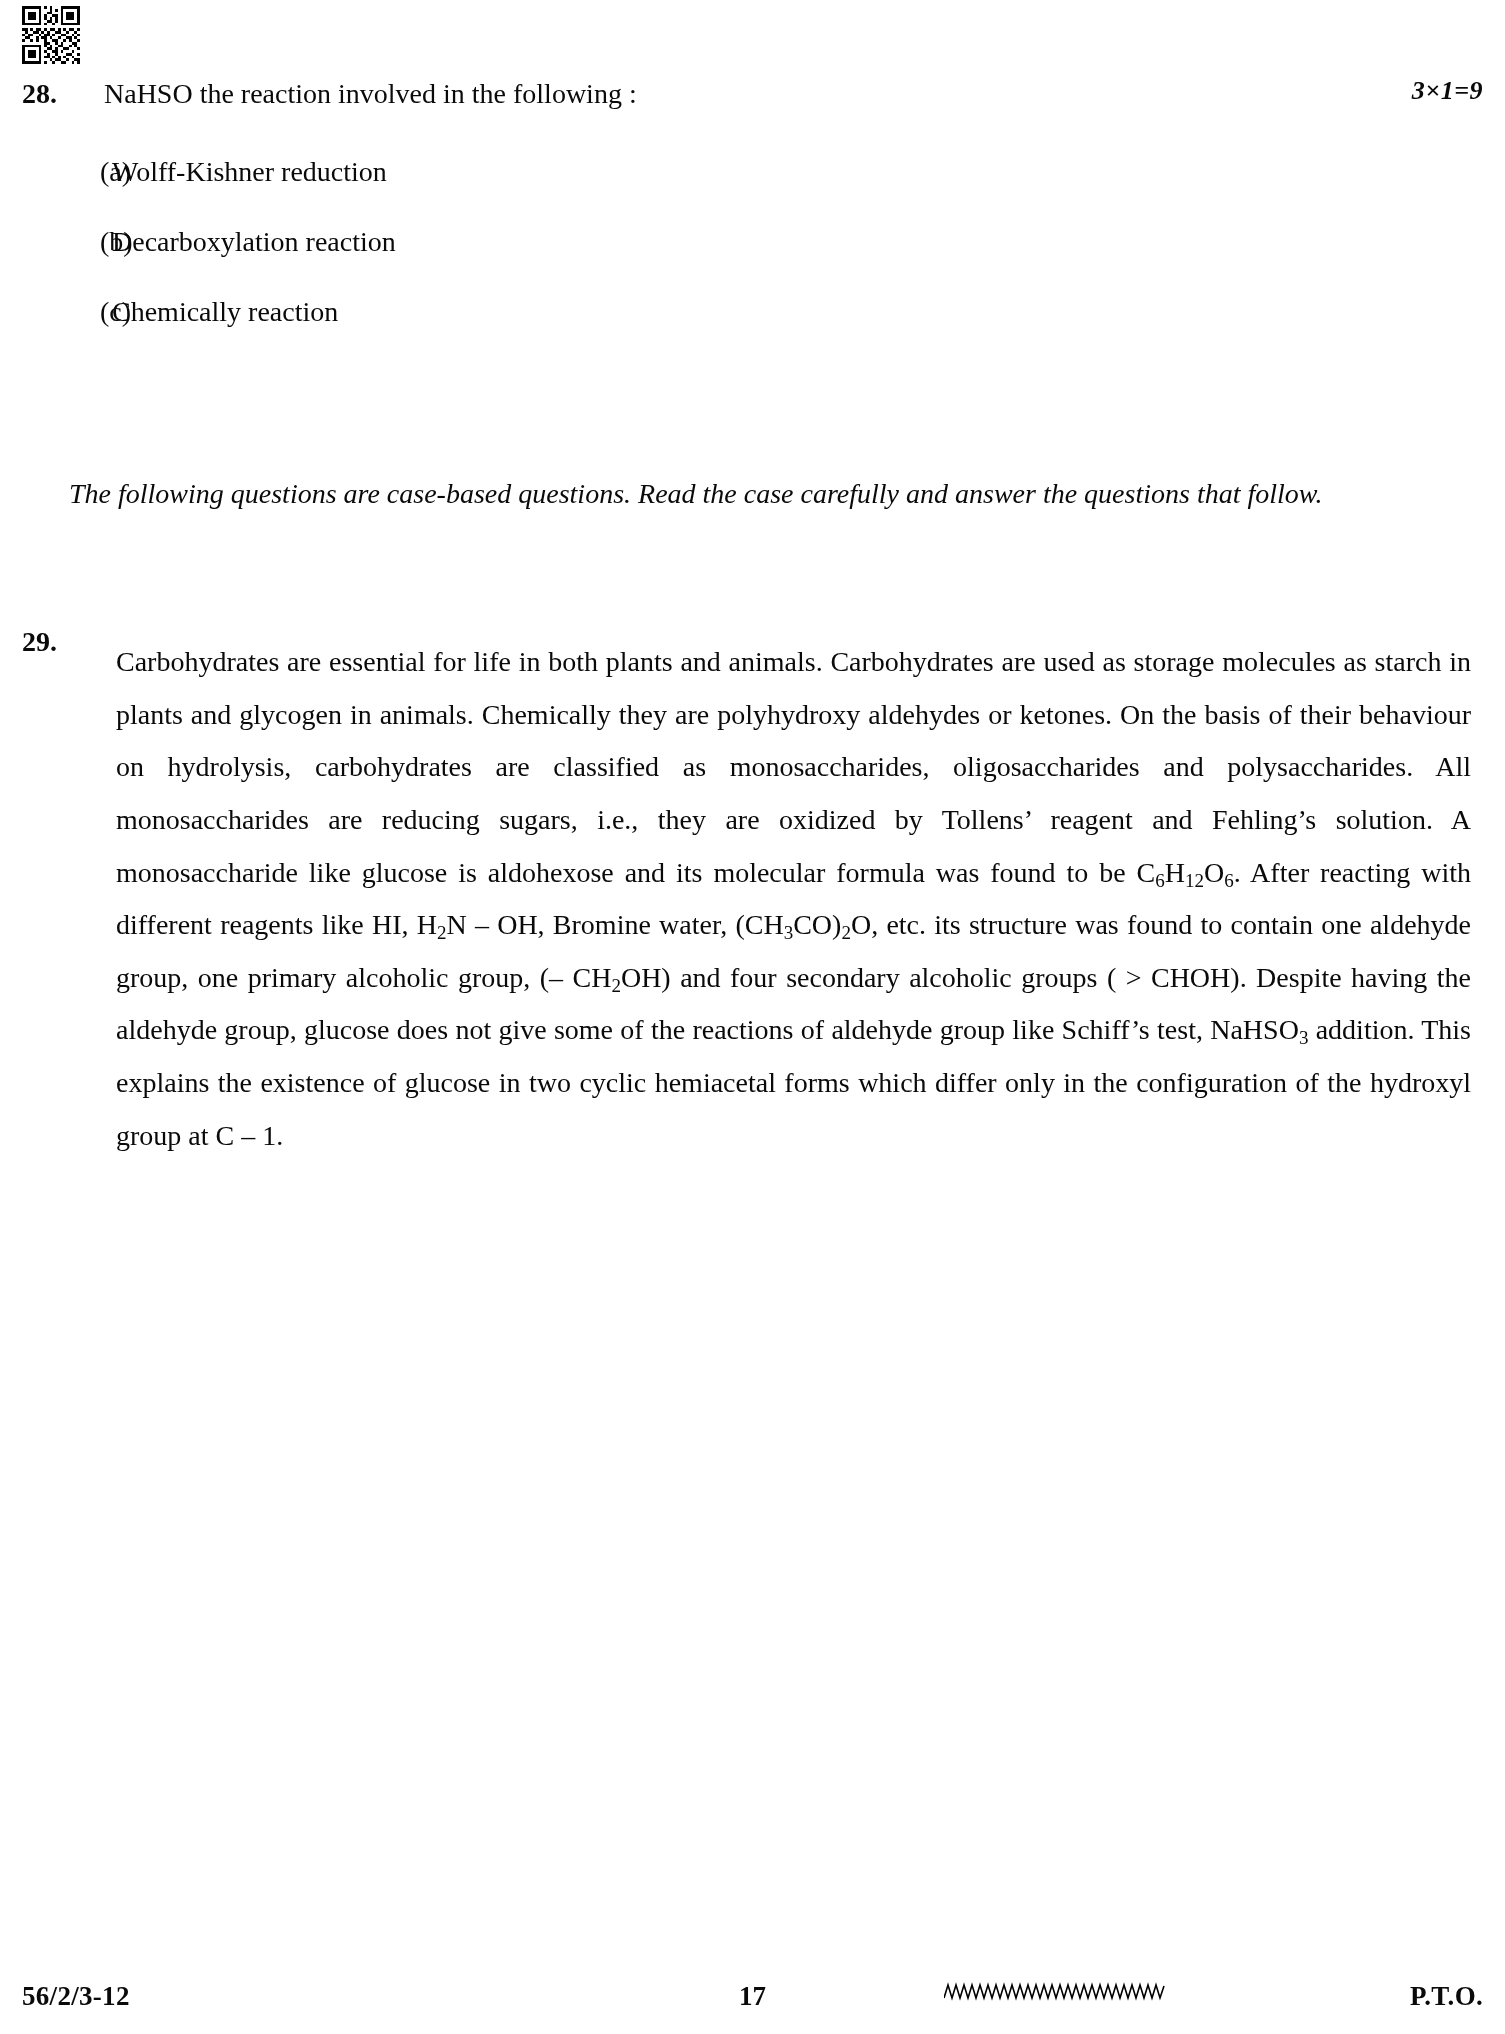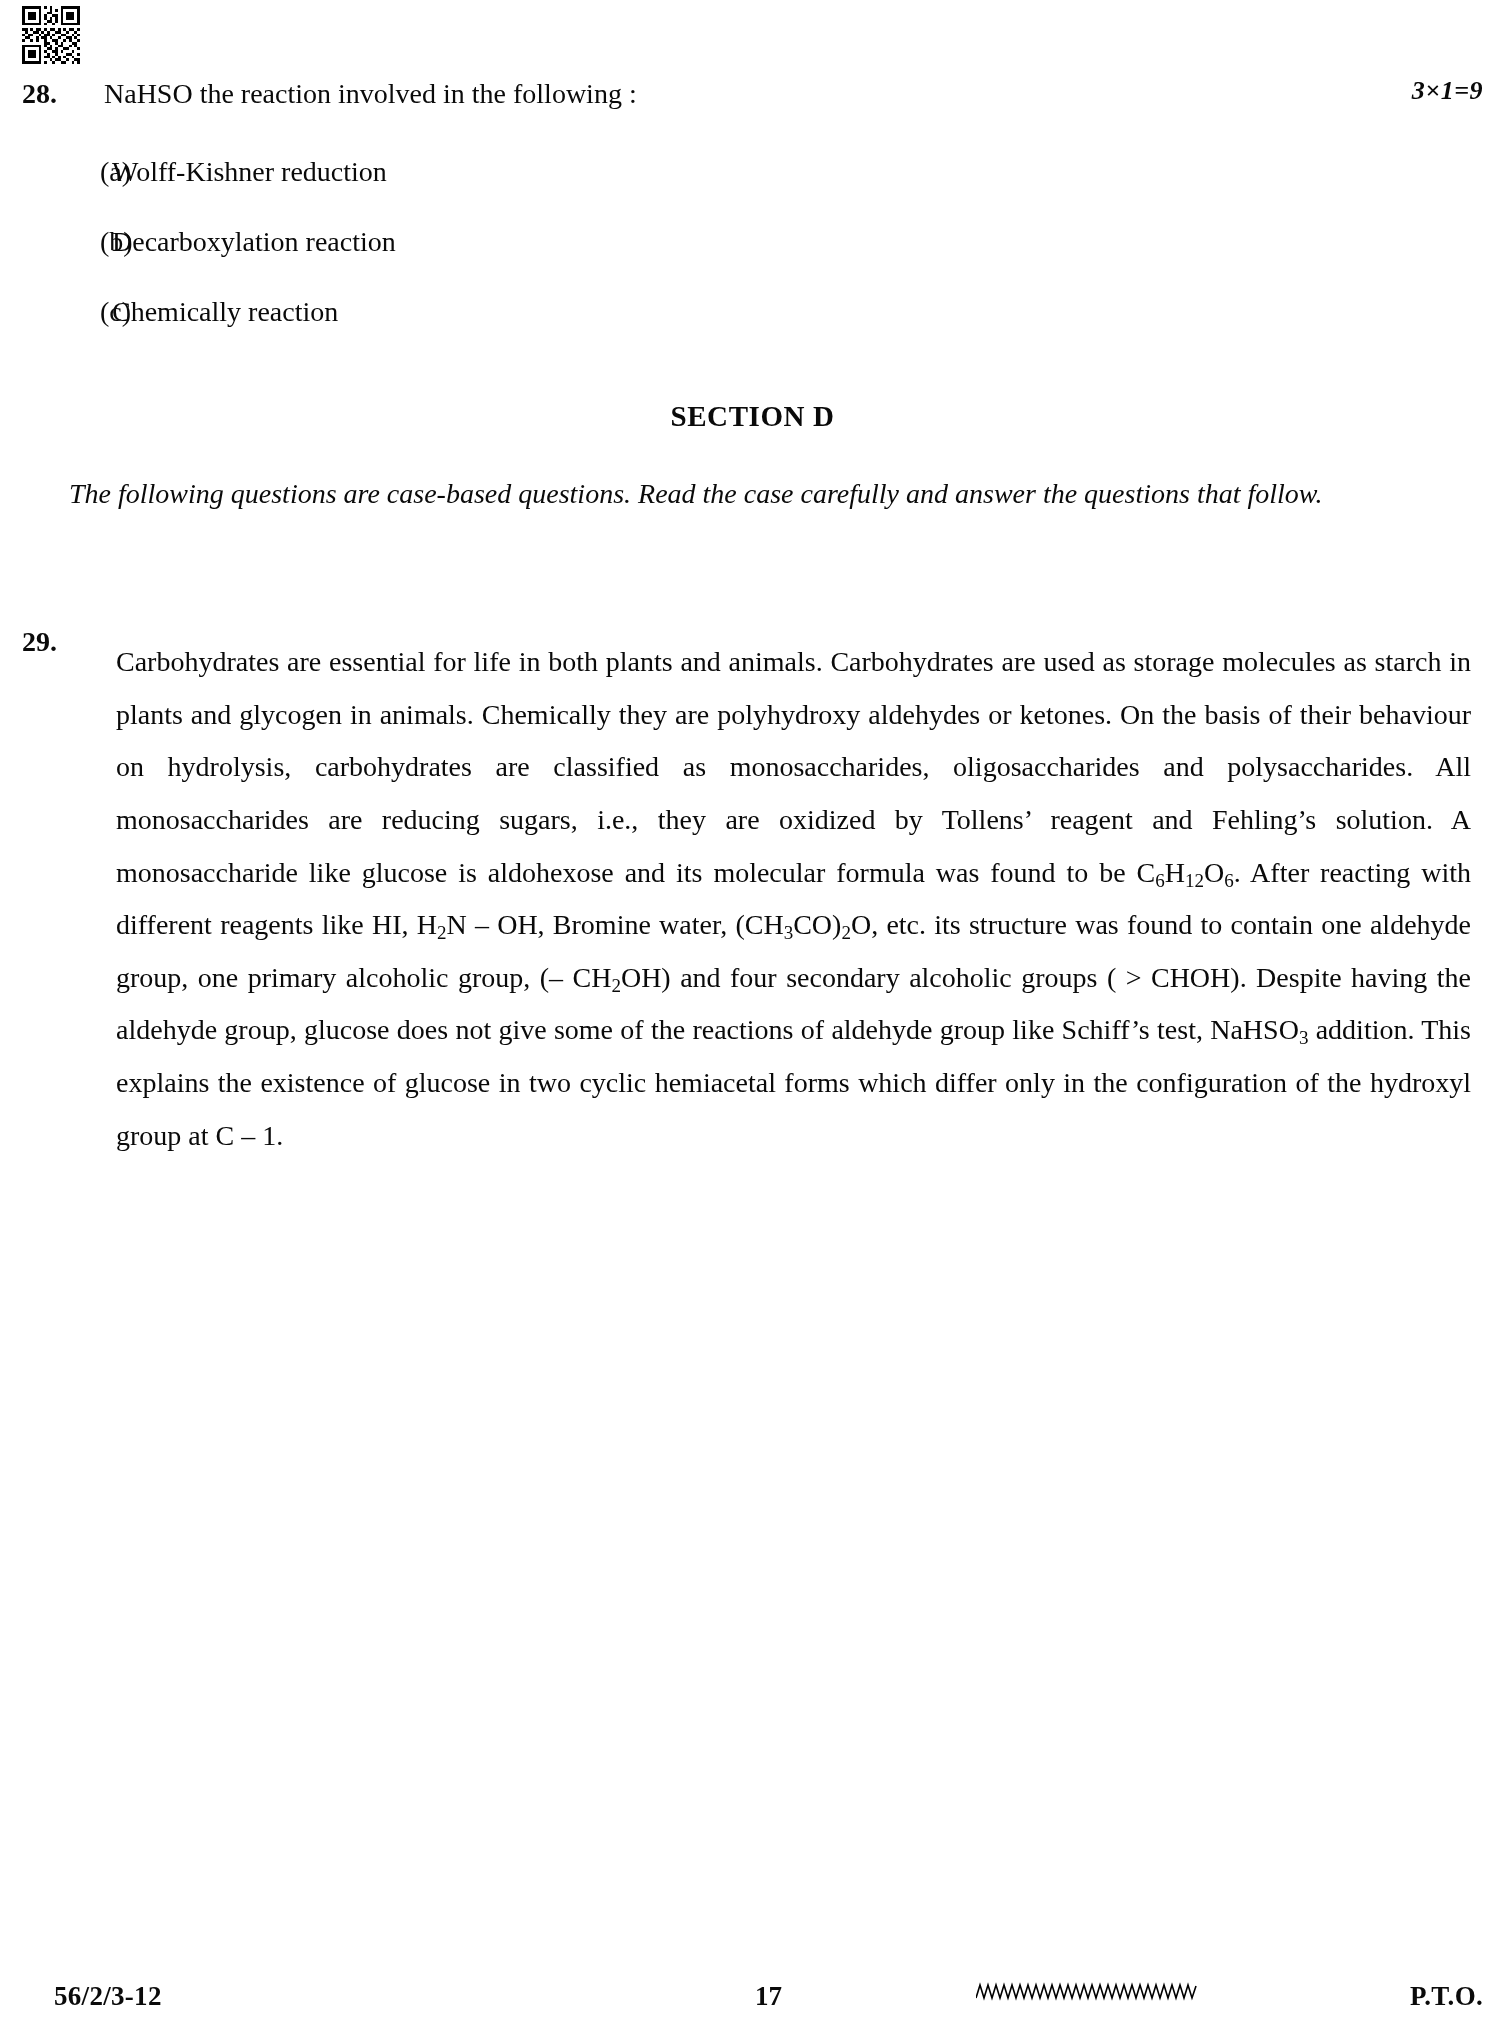--- a/index.html
+++ b/index.html
@@ -104,21 +104,20 @@
 
   sub { font-size: .68em; line-height: 0; vertical-align: -0.28em; }
 
   
   .footer {
     position: absolute;
     left: 22px;
     right: 22px;
     bottom: 22px;
     height: 40px;
-    margin-left: 32px;
   }
   .footer-left {
     position: absolute;
     left: 0;
     bottom: 0;
     font-weight: bold;
     font-size: 27px;
     letter-spacing: .3px;
   }
   .footer-center {
@@ -275,23 +274,20 @@
       <div class="sub-label">(b)</div>
       <div class="sub-text">Decarboxylation reaction</div>
     </div>
 
     <div class="sub-row" style="margin-top:38px;">
       <div class="sub-label">(c)</div>
       <div class="sub-text">Chemically reaction</div>
     </div>
   </div>
 
-  <div class="content" style="top:400px;">
-    <div class="section-head">SECTION D</div>
-  </div>
 
   <div class="content" style="top:472px;margin-left:47px;">
     <div class="instruction">The following questions are case-based questions. Read the case carefully and answer the questions that follow.</div>
   </div>
 
   <div class="content" style="top:624px;">
     <div class="q-row">
       <div class="q-num">29.</div>
       <div class="q-body case-para">
         <p id="q29-para"><span>Carbohydrates are essential for life in both plants and animals. Carbohydrates are used as storage molecules as starch in plants and glycogen in animals. Chemically they are polyhydroxy aldehydes or ketones. On the basis of their behaviour on hydrolysis, carbohydrates are classified as monosaccharides, oligosaccharides and polysaccharides. All monosaccharides are reducing sugars, i.e., they are oxidized by Tollens’ reagent and Fehling’s solution. A monosaccharide like glucose is aldohexose and its molecular formula was found to be C</span><sub>6</sub><span>H</span><sub>12</sub><span>O</span><sub>6</sub><span>. After reacting with different reagents like HI, H</span><sub>2</sub><span>N – OH, Bromine water, (CH</span><sub>3</sub><span>CO)</span><sub>2</sub><span>O, etc. its structure was found to contain one aldehyde group, one primary alcoholic group, (– CH</span><sub>2</sub><span>OH) and four secondary alcoholic groups ( &gt; CHOH). Despite having the aldehyde group, glucose does not give some of the reactions of aldehyde group like Schiff’s test, NaHSO</span><sub>3</sub><span> addition. This explains the existence of glucose in two cyclic hemiacetal forms which differ only in the configuration of the hydroxyl group at C – 1.</span></p>

